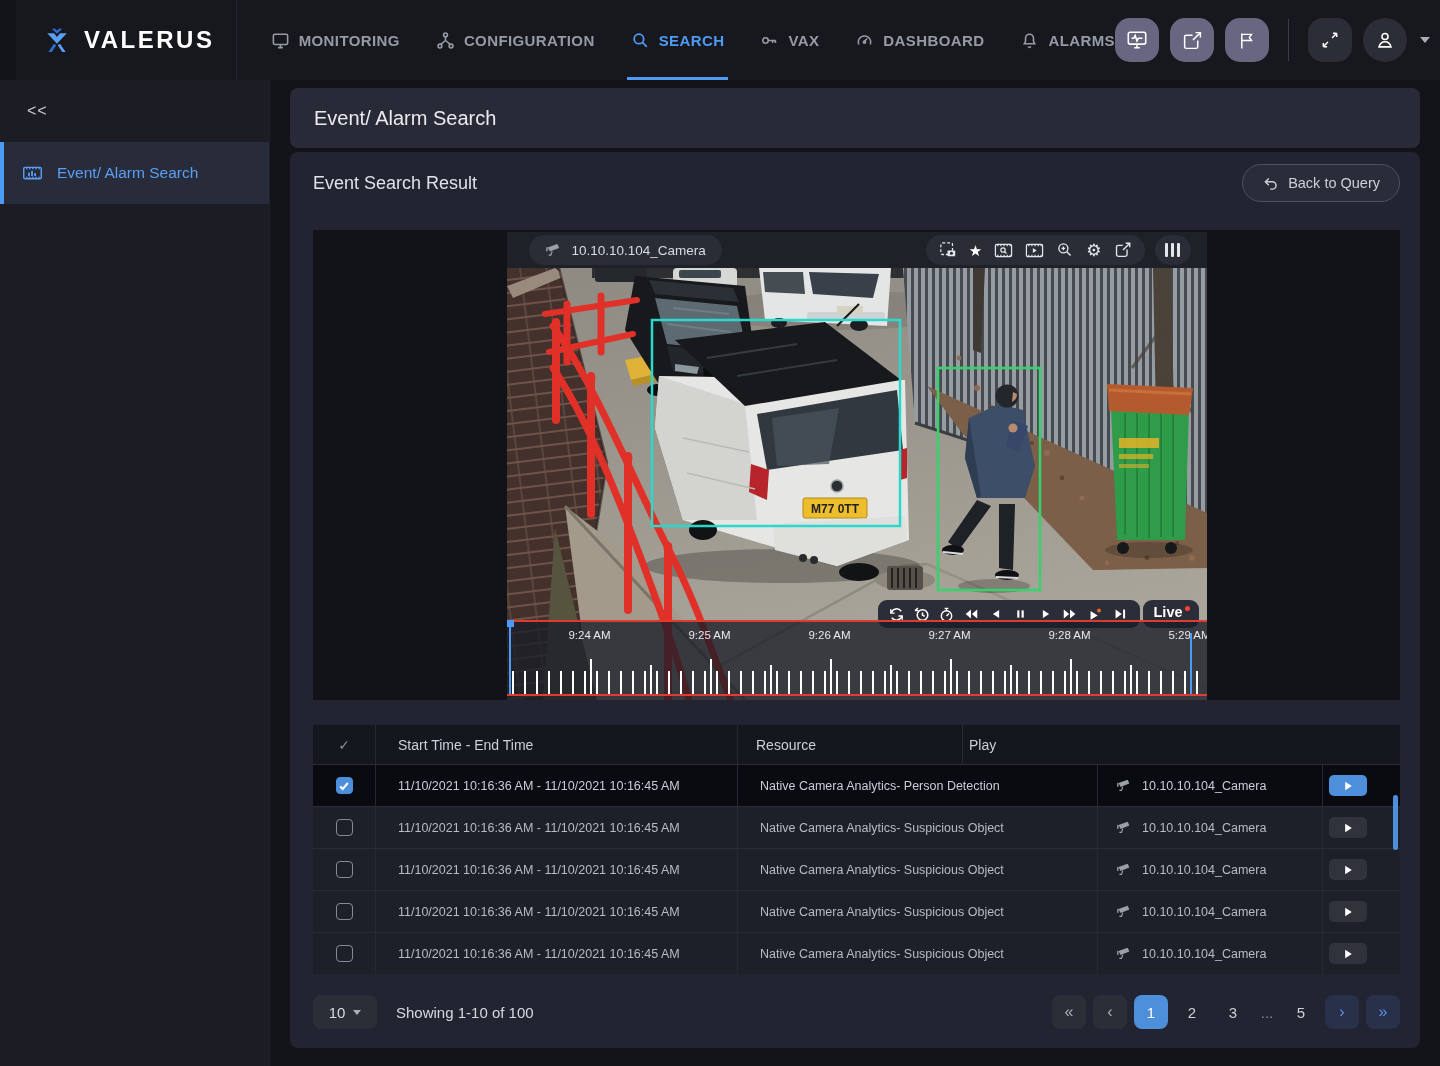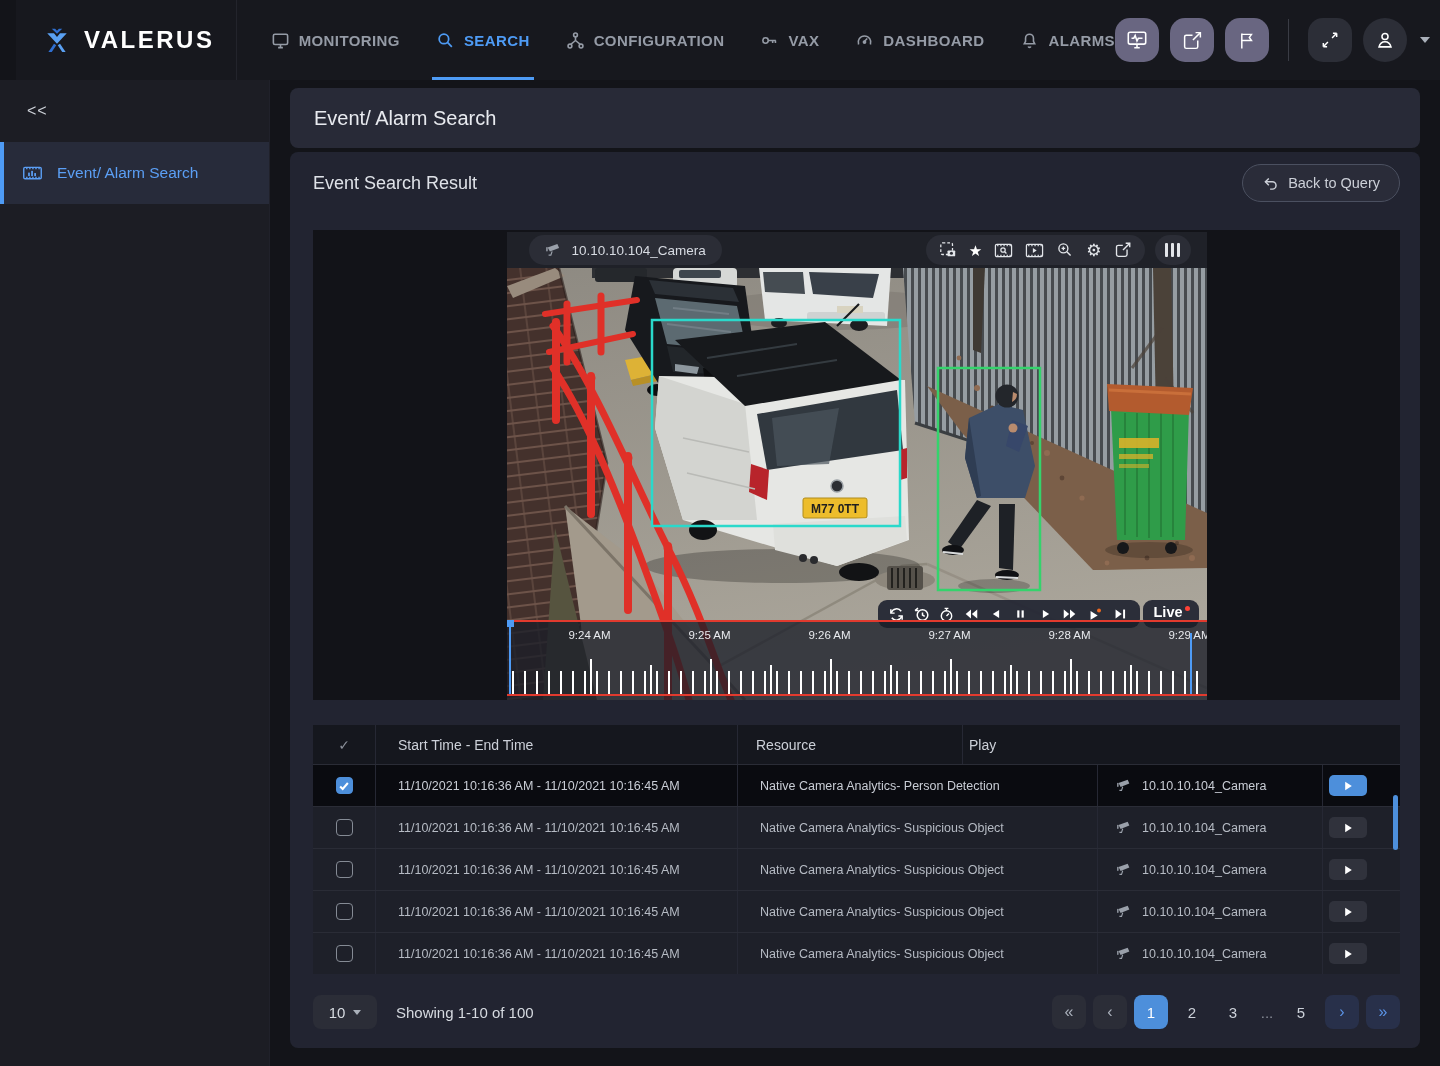--- a/index.html
+++ b/index.html
@@ -122,39 +122,39 @@
   <nav class="nav">
     <a class="nav-item">
       <span>
           <svg width="19" height="19" viewBox="0 0 24 24" fill="none" stroke="currentColor" stroke-width="2">
             <rect x="3" y="4" width="18" height="13" rx="2"></rect>
             <path d="M9 21h6M12 17v4"></path>
           </svg>
         </span>
       <span>MONITORING</span>
     </a>
-    <a class="nav-item active">
-      <span>
-          <svg width="19" height="19" viewBox="0 0 24 24" fill="none" stroke="currentColor" stroke-width="2.2">
-            <circle cx="10" cy="10" r="6"></circle>
-            <path d="M14.5 14.5L20 20"></path>
-          </svg>
-        </span>
-      <span>SEARCH</span>
-    </a>
     <a class="nav-item">
       <span>
           <svg width="19" height="19" viewBox="0 0 24 24" fill="none" stroke="currentColor" stroke-width="2">
             <circle cx="12" cy="5" r="2.4"></circle>
             <circle cx="5" cy="19" r="2.4"></circle>
             <circle cx="19" cy="19" r="2.4"></circle>
             <path d="M12 7.5V12m0 0l-6 4.8M12 12l6 4.8"></path>
           </svg>
         </span>
       <span>CONFIGURATION</span>
+    </a>
+    <a class="nav-item active">
+      <span>
+          <svg width="19" height="19" viewBox="0 0 24 24" fill="none" stroke="currentColor" stroke-width="2.2">
+            <circle cx="10" cy="10" r="6"></circle>
+            <path d="M14.5 14.5L20 20"></path>
+          </svg>
+        </span>
+      <span>SEARCH</span>
     </a>
     <a class="nav-item">
       <span>
           <svg width="19" height="19" viewBox="0 0 24 24" fill="none" stroke="currentColor" stroke-width="2">
             <circle cx="7" cy="12" r="3.4"></circle>
             <path d="M10.5 12H20M16 12v3M19.5 12v3"></path>
           </svg>
         </span>
       <span>VAX</span>
     </a>
@@ -575,21 +575,21 @@
           </div>
 
           <div class="timeline">
             <div class="tl-red top"></div>
             <div class="tl-labels">
                 <span style="left: 83px;">9:24 AM</span>
                 <span style="left: 203px;">9:25 AM</span>
                 <span style="left: 323px;">9:26 AM</span>
                 <span style="left: 443px;">9:27 AM</span>
                 <span style="left: 563px;">9:28 AM</span>
-                <span style="left: 683px;">9:29 AM</span>
+                <span style="left: 683px;">5:29 AM</span>
               </div>
             <div class="tl-ticks">
                 <i class="tick" style="left: 5px;"></i>
                 <i class="tick" style="left: 17px;"></i>
                 <i class="tick" style="left: 29px;"></i>
                 <i class="tick" style="left: 41px;"></i>
                 <i class="tick" style="left: 53px;"></i>
                 <i class="tick" style="left: 65px;"></i>
                 <i class="tick" style="left: 77px;"></i>
                 <i class="tick" style="left: 89px;"></i>

